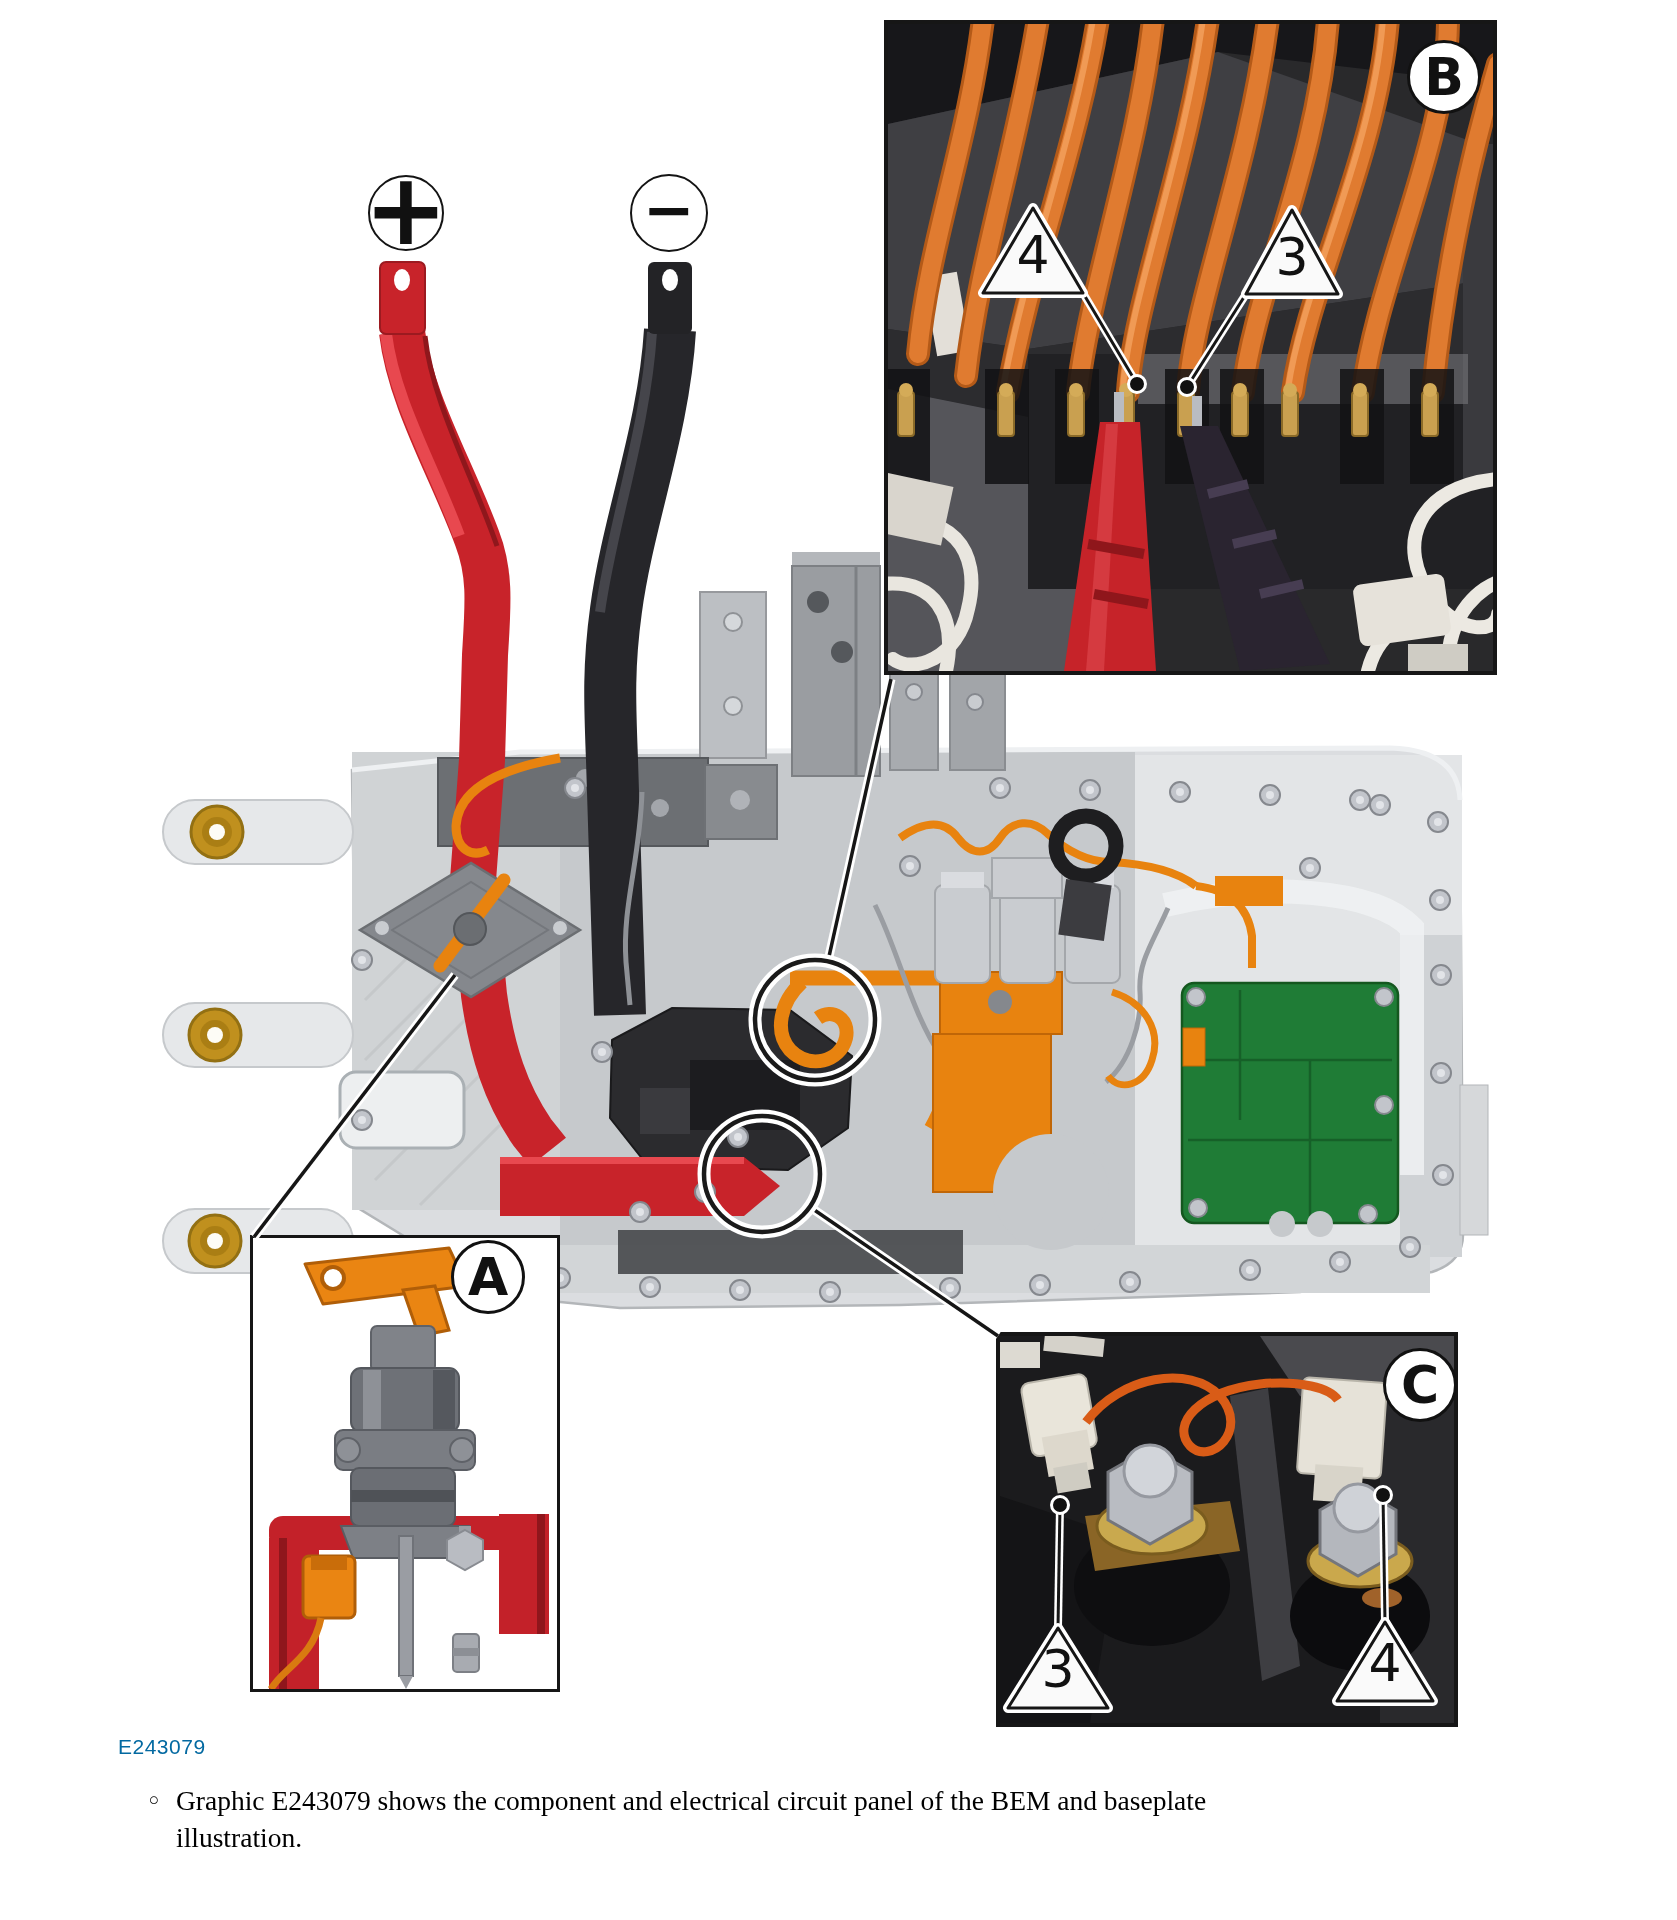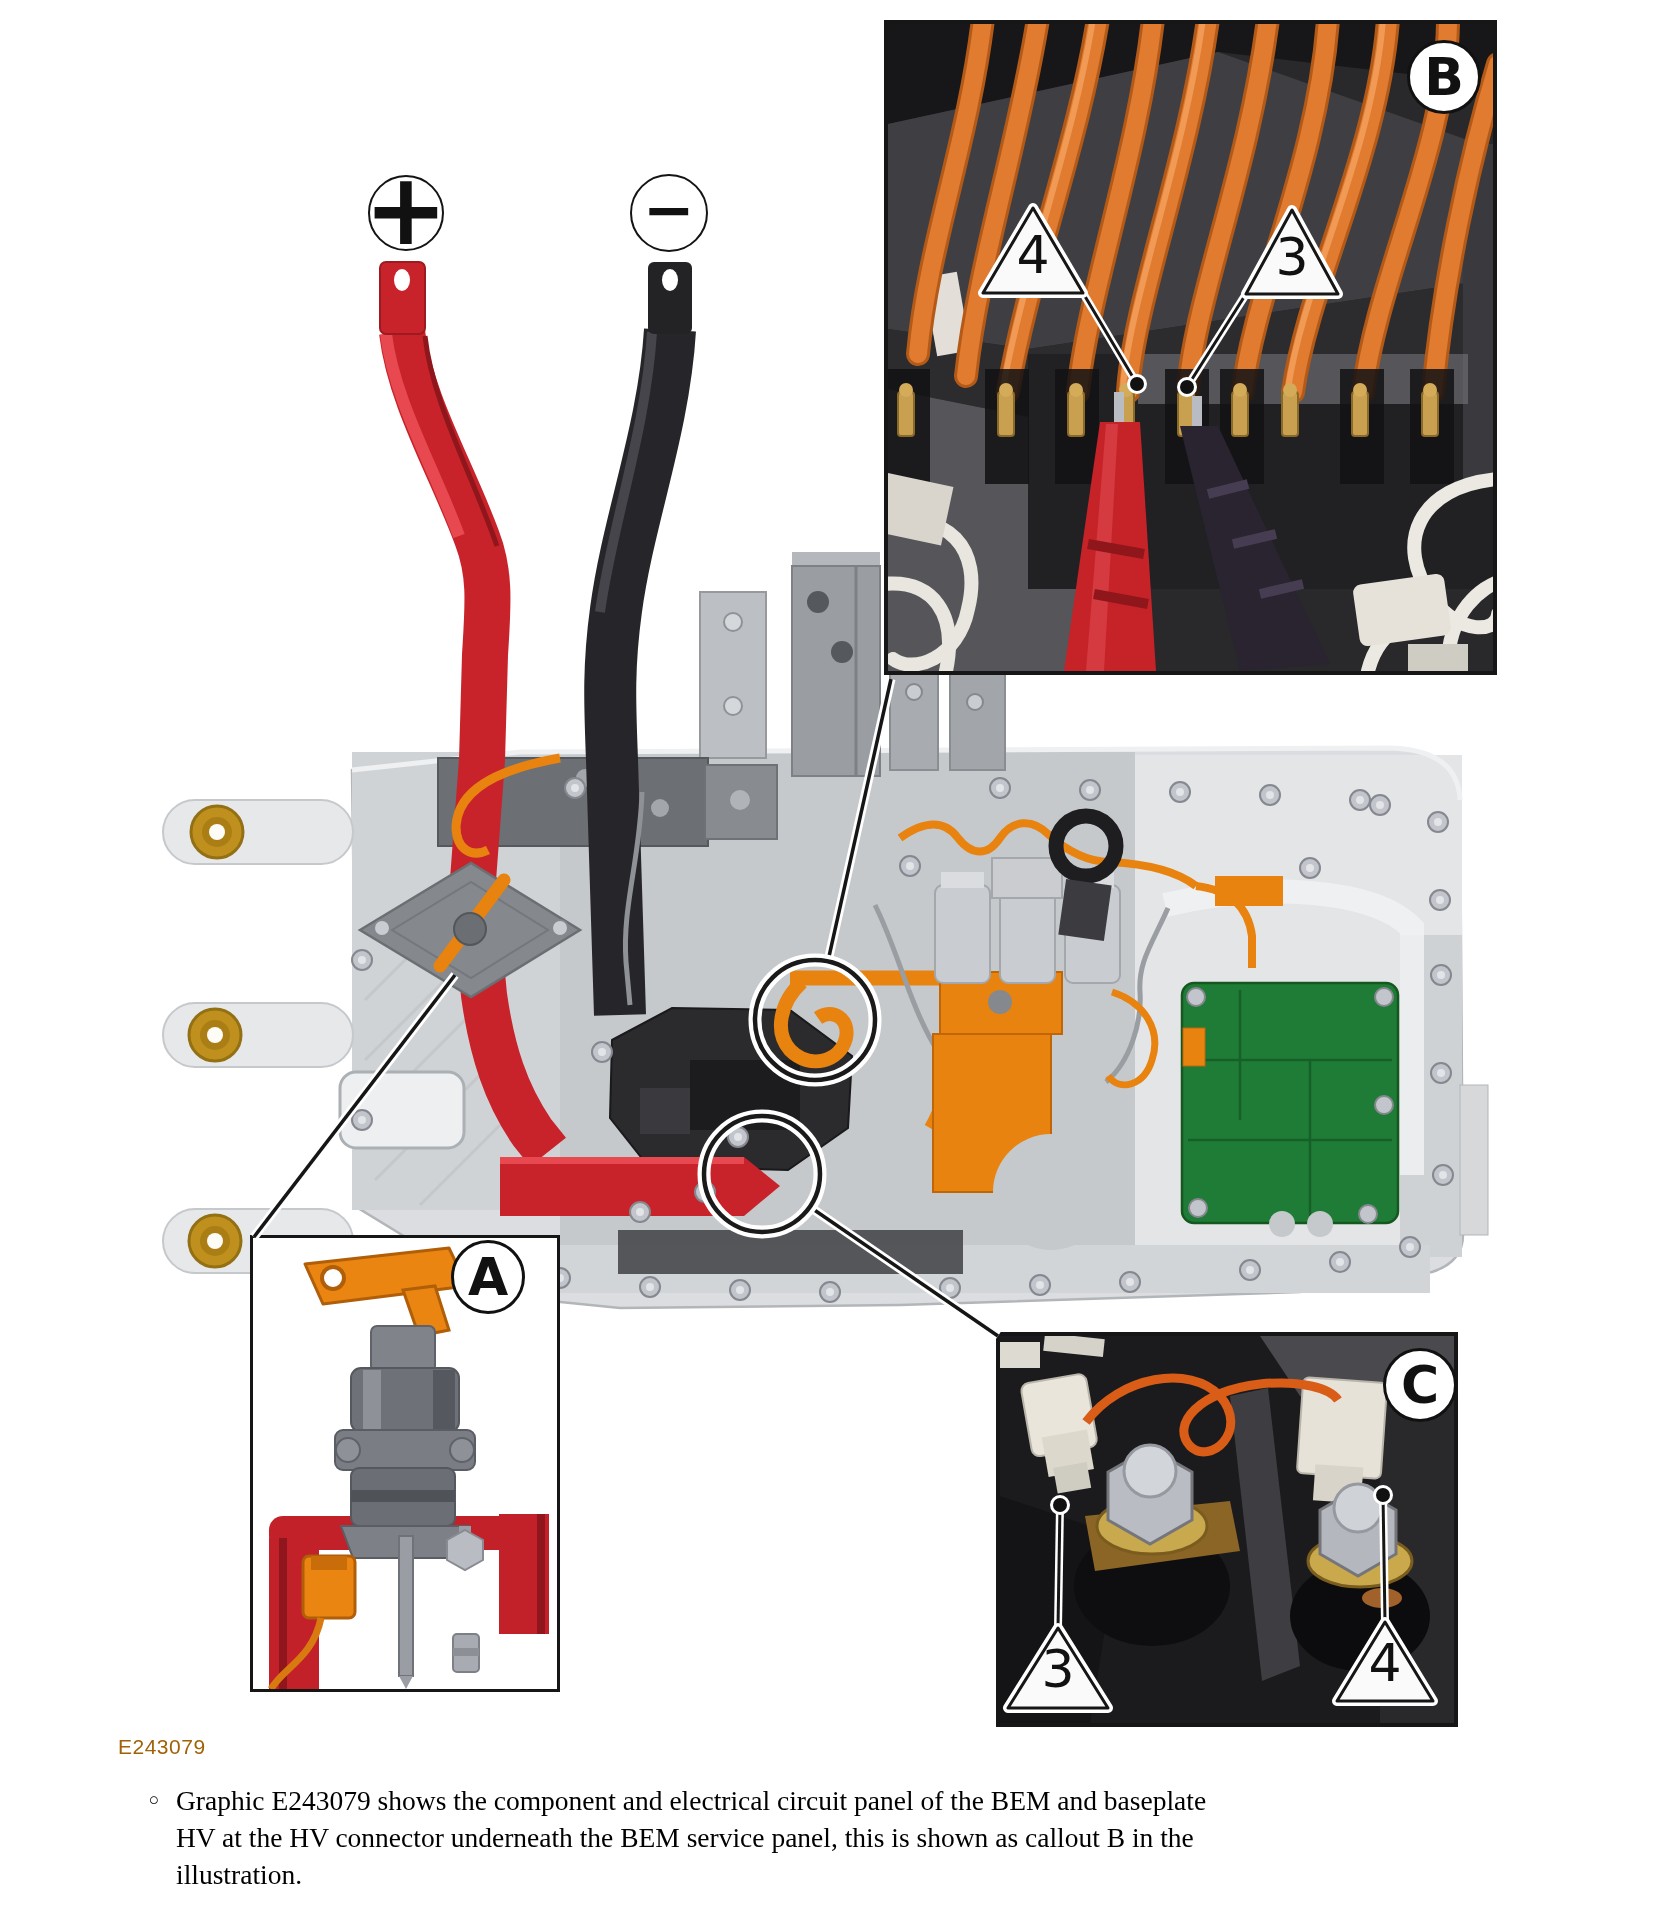--- a/index.html
+++ b/index.html
@@ -21,21 +21,21 @@
   .tri-num{position:absolute;width:64px;height:58px;display:flex;align-items:center;justify-content:center;
       font:400 52px/1 "DejaVu Sans","Liberation Sans",sans-serif;color:#111;z-index:41;}
   
   .badge{position:absolute;border:2px solid #141414;border-radius:50%;background:#fff;
       display:flex;align-items:center;justify-content:center;color:#111;z-index:12;}
   .badge-plus{left:368px;top:175px;width:72px;height:72px;font:700 100px/1 "DejaVu Sans",sans-serif;}
   .badge-minus{left:630px;top:174px;width:74px;height:74px;font:700 62px/1 "DejaVu Sans",sans-serif;}
   .badge span{transform:translateY(-3px);}
   
   .graphic-id{position:absolute;left:118px;top:1734px;font:400 21px/1.2 "Liberation Sans",sans-serif;
-      color:#a16207;letter-spacing:.5px;z-index:30;}
+      color:#0369a1;letter-spacing:.5px;z-index:30;}
   .caption{position:absolute;left:146px;top:1782px;width:1420px;z-index:30;color:#000;}
   .caption .bullet{position:absolute;left:0;top:6px;font:400 26px/1 "DejaVu Sans",sans-serif;}
   .caption .cap-lines{margin-left:30px;font:400 27.5px/37px "Liberation Serif","DejaVu Serif",serif;}
   .caption .cap-lines div{white-space:nowrap;}
 </style>
 </head>
 <body>
 
 <div class="page">
 
@@ -536,18 +536,17 @@
   <div class="tri-num" style="left:1001px;top:226px;">4</div>
   <div class="tri-num" style="left:1260px;top:228px;">3</div>
   <div class="tri-num" style="left:1026px;top:1640px;">3</div>
   <div class="tri-num" style="left:1353px;top:1634px;">4</div>
 
   <div class="graphic-id">E243079</div>
   <div class="caption">
     <span class="bullet">◦</span>
     <div class="cap-lines">
       <div>Graphic E243079 shows the component and electrical circuit panel of the BEM and baseplate</div>
-      <div>HV at the HV connector underneath the BEM service panel, this is shown as callout B in the</div>
       <div>illustration.</div>
     </div>
   </div>
 
 </div>
 
 </body></html>

